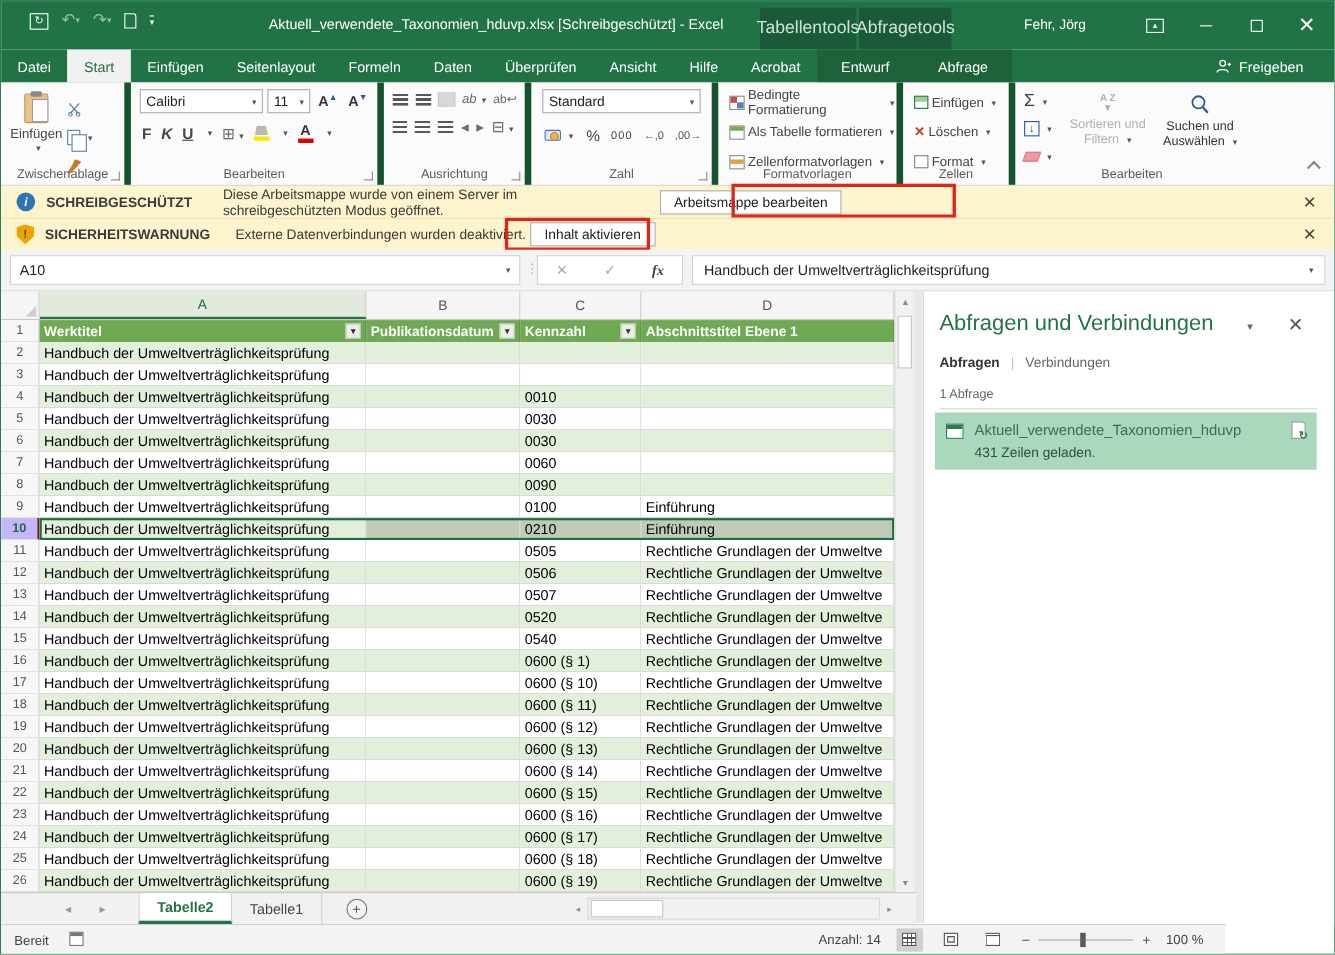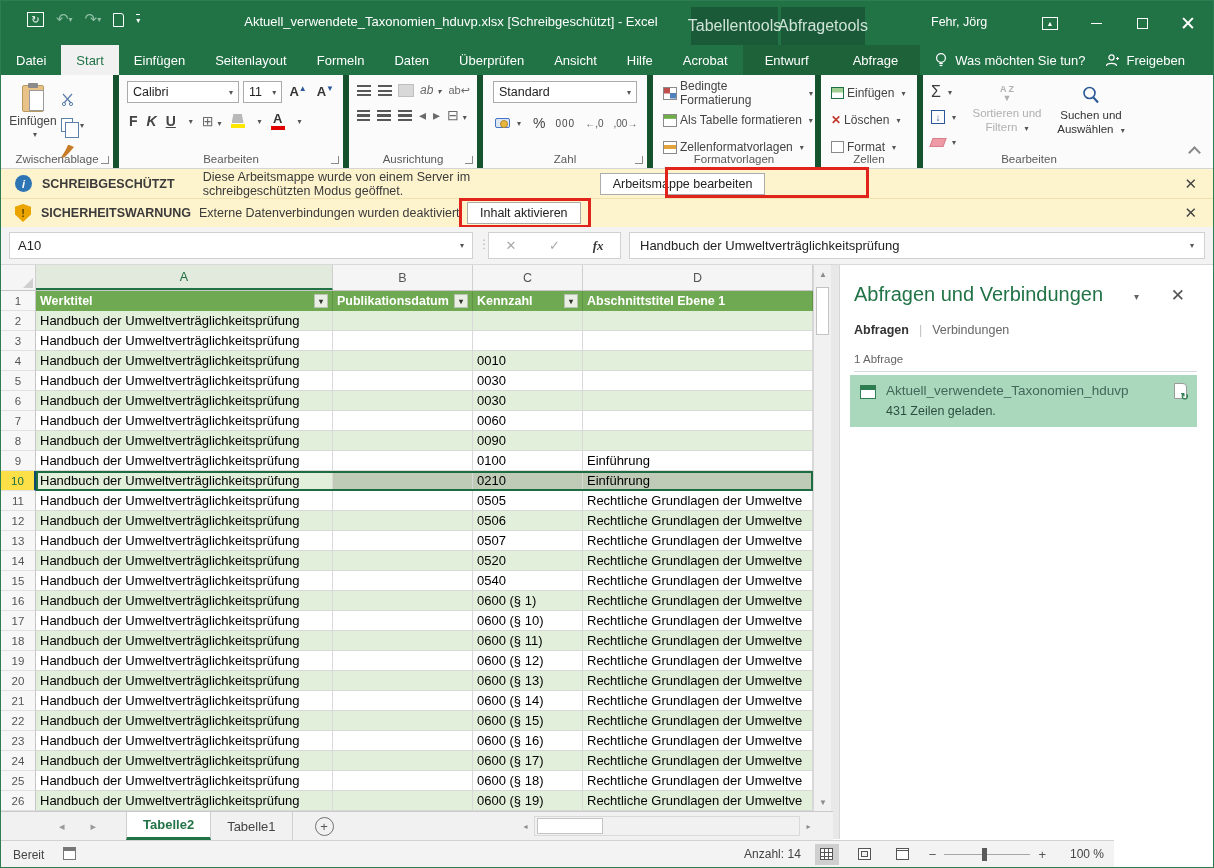--- a/index.html
+++ b/index.html
@@ -106,21 +106,21 @@
   .theadrow{position:absolute;left:0;top:290px;width:812px;height:20px;display:flex}
   .th{background:#6fa951;color:#fff;font-weight:bold;font-size:12.5px;display:flex;align-items:center;padding:0 4px;border-right:1px solid #5e9444;justify-content:space-between}
   .filterbtn{width:14px;height:14px;background:#e9efe4;border:1px solid #b8c4b0;color:#333;font-size:8px;display:flex;align-items:center;justify-content:center;cursor:pointer;flex:0 0 14px}
   .grid-rows{position:absolute;left:0;top:310px;width:812px;height:500px;overflow:hidden}
   .grid-row{display:flex;height:20px}
   .cells{display:flex;flex:1;position:relative}
   .cell{border-right:1px solid #d9d9d9;border-bottom:1px solid #d9d9d9;font-size:13px;color:#000;padding:0 4px;display:flex;align-items:center;white-space:nowrap;overflow:hidden;background:#fff}
   .grid-row.band .cell{background:#e2efda}
   .grid-row.selected .cell.w-b,.grid-row.selected .cell.w-c,.grid-row.selected .cell.w-d{background:#bfcab7}
   .grid-row.selected .cells::after{content:"";position:absolute;inset:0;border:2px solid #1e6c41;pointer-events:none}
-  .grid-row.selected .rowhead{background:#fde047;color:#1e6c41;font-weight:normal;border-right:2px solid #0c4a6e}
+  .grid-row.selected .rowhead{background:#c4b5fd;color:#1e6c41;font-weight:bold;border-right:2px solid #7f1d1d}
 
   
   .vscroll{position:absolute;left:812px;top:264px;width:18px;height:546px;background:#f1f1f1;border-left:1px solid #d6d6d6}
   .vs-btn{position:absolute;left:0;width:18px;height:18px;color:#8a8a8a;font-size:8px;display:flex;align-items:center;justify-content:center;cursor:pointer}
   .vs-thumb{position:absolute;left:2px;top:22px;width:13px;height:48px;background:#fff;border:1px solid #c3c3c3;cursor:grab}
   .pane-gap{position:absolute;left:830px;top:264px;width:8px;height:574px;background:#e8e8e8}
 
   
   .pane{position:absolute;left:838px;top:264px;width:374px;height:574px;background:#fff;border-left:1px solid #d6d6d6;font-size:12.5px}
   .pane-title{position:absolute;left:14px;top:18px;font-size:20px;color:#217346;white-space:nowrap}
@@ -160,21 +160,21 @@
   .viewbtn.active{background:#cfcfcf}
   .vb-grid{width:13px;height:12px;border:1px solid #555;background:
     repeating-linear-gradient(to right,transparent 0 3.2px,#555 3.2px 4.2px),
     repeating-linear-gradient(to bottom,transparent 0 3.2px,#555 3.2px 4.2px),#fff}
   .vb-page{width:13px;height:12px;border:1px solid #555;box-shadow:inset 0 0 0 2px #fff,inset 0 0 0 3px #555}
   .vb-break{width:13px;height:12px;border:1px solid #555;border-top:3px double #555;background:#fff}
   .zoomctl{display:flex;align-items:center;gap:8px}
   .z-track{width:86px;height:1px;background:#a6a6a6;position:relative}
   .z-thumb{position:absolute;left:38px;top:-6px;width:5px;height:13px;background:#5a5a5a;cursor:grab}
   .z-sign{font-size:13px;color:#555;cursor:pointer}
-  .sb-zoom{width:44px;text-align:right}
+  .sb-zoom{width:44px;text-align:left}
 </style>
 </head>
 <body>
 
 <div class="window">
 
   <div class="titlebar">
     <div class="qat">
       <span class="save-box">↻</span>
       <span class="qat-ico disabled"><span>↶</span><span class="qat-dd">▾</span></span>
@@ -217,28 +217,20 @@
       <div class="tab">Ansicht</div>
 
       <div class="tab">Hilfe</div>
 
       <div class="tab">Acrobat</div>
 
       <div class="tab contextual">Entwurf</div>
 
       <div class="tab contextual">Abfrage</div>
 
-    <div class="tellme">
-      <svg width="14" height="16" viewBox="0 0 14 16">
-          <circle cx="7" cy="6" r="4.4" fill="none" stroke="#fff" stroke-width="1.2"></circle>
-          <line x1="5.2" y1="11.5" x2="8.8" y2="11.5" stroke="#fff" stroke-width="1.2"></line>
-          <line x1="5.6" y1="13.5" x2="8.4" y2="13.5" stroke="#fff" stroke-width="1.2"></line>
-        </svg>
-      <span>Was möchten Sie tun?</span>
-    </div>
     <div class="share">
       <svg width="15" height="15" viewBox="0 0 15 15">
           <circle cx="6.5" cy="4.5" r="2.6" fill="none" stroke="#fff" stroke-width="1.2"></circle>
           <path d="M1.5 13 C1.5 9.5 11.5 9.5 11.5 13" fill="none" stroke="#fff" stroke-width="1.2"></path>
           <line x1="11" y1="5.5" x2="14" y2="5.5" stroke="#fff" stroke-width="1.1"></line>
           <line x1="12.5" y1="4" x2="12.5" y2="7" stroke="#fff" stroke-width="1.1"></line>
         </svg>
       <span>Freigeben</span>
     </div>
   </div>
@@ -429,21 +421,21 @@
     <span class="msg-ico-info">i</span>
     <span class="msg-label">SCHREIBGESCHÜTZT</span>
     <span style="width:375px">Diese Arbeitsmappe wurde von einem Server im schreibgeschützten Modus geöffnet.</span>
     <button class="msg-btn" style="margin-left:22px">Arbeitsmappe bearbeiten</button>
     <span class="msg-close">✕</span>
     <div class="annotation" style="left:664px;top:-2px;width:204px;height:31px"></div>
   </div>
 
   <div class="msgbar" style="top:197px;border-top:1px solid #f0e2ae">
     <span class="msg-shield">!</span>
-    <span class="msg-label" style="margin-right:8px">SICHERHEITSWARNUNG</span>
+    <span class="msg-label" style="margin-right:23px">SICHERHEITSWARNUNG</span>
     <span style="width:268px">Externe Datenverbindungen wurden deaktiviert.</span>
     <button class="msg-btn">Inhalt aktivieren</button>
     <span class="msg-close">✕</span>
     <div class="annotation" style="left:458px;top:-1px;width:132px;height:30px"></div>
   </div>
 
   <div class="frow">
     <div class="namebox">
         <span>A10</span>
         <span class="dd">▾</span>

